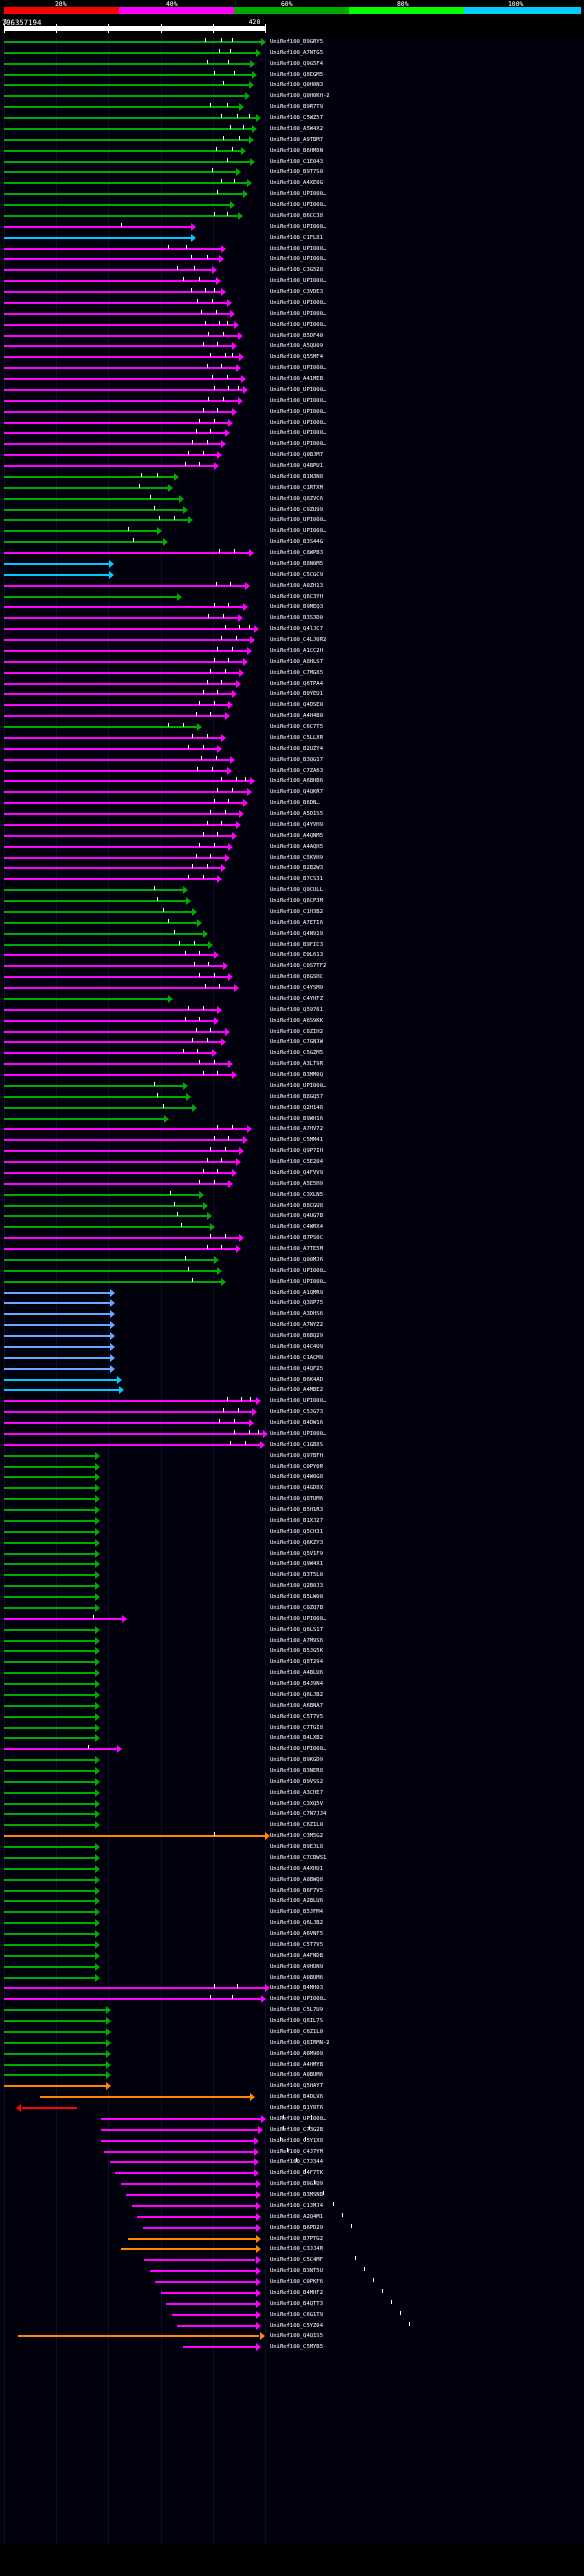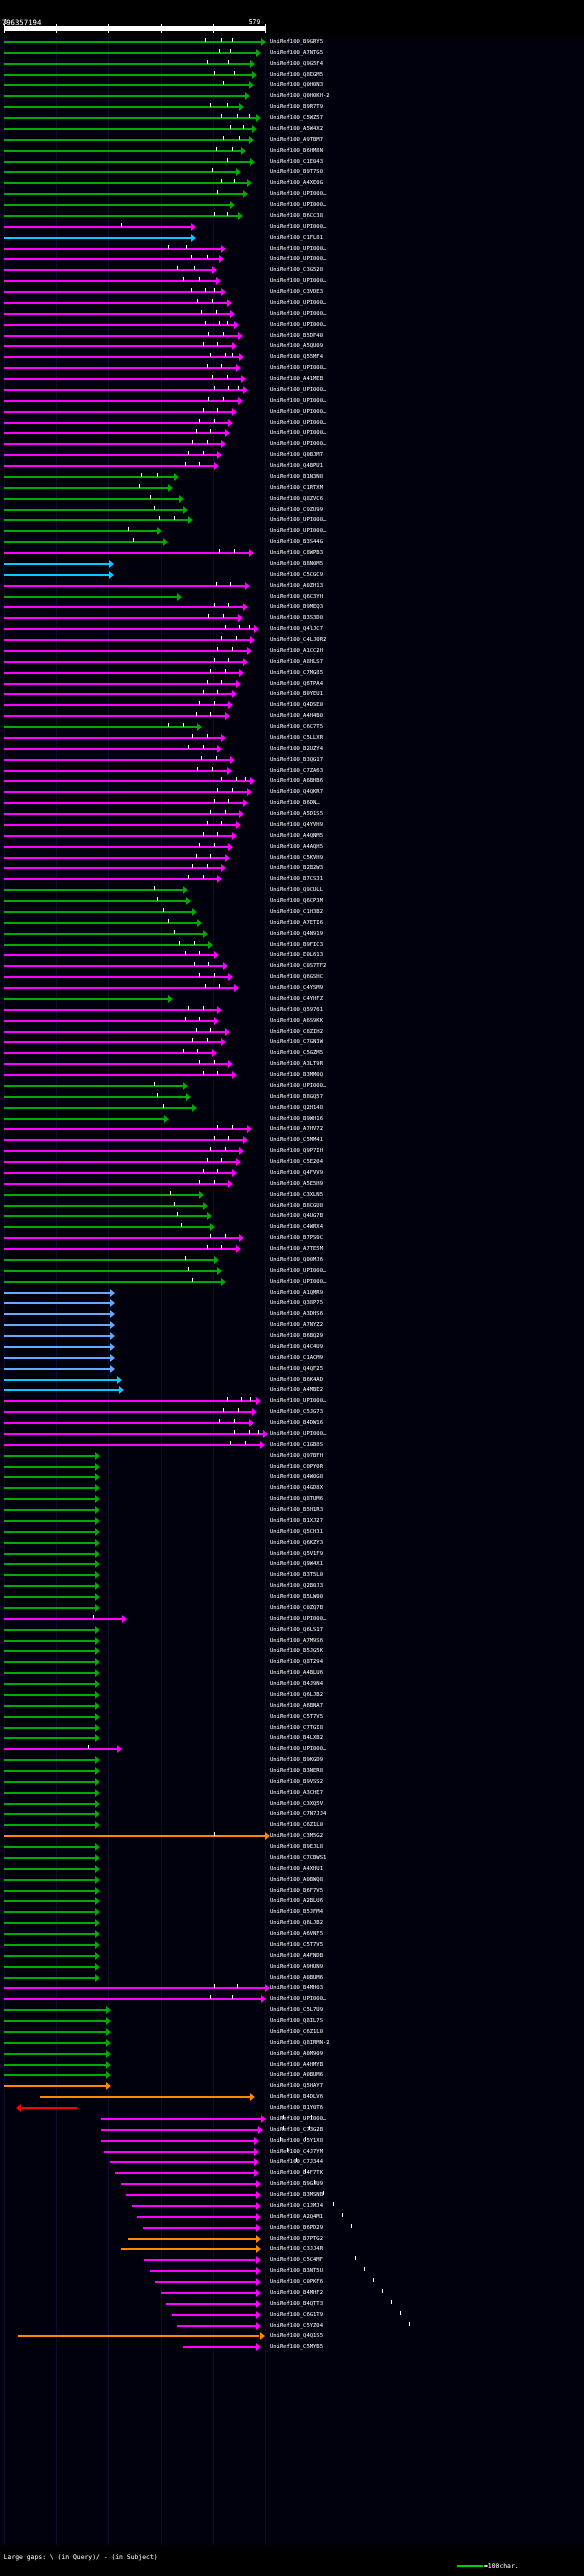--- a/index.html
+++ b/index.html
@@ -35,25 +35,37 @@
   
   #footer{position:absolute;left:0;top:2549px;width:585px;height:26.5px;background:#000;}
   .foot-txt{position:absolute;font-size:6.4px;color:#fff;}
   .foot-line{position:absolute;height:1.8px;}
 </style>
 </head>
 <body>
 
 <div id="wrap">
 
+  <div id="legend">
+      <div class="legend-seg" style="left: 3.7px; width: 115px; background: rgb(255, 0, 0);"></div>
+      <div class="legend-seg" style="left: 119px; width: 115px; background: rgb(255, 0, 255);"></div>
+      <div class="legend-seg" style="left: 234px; width: 115px; background: rgb(0, 170, 0);"></div>
+      <div class="legend-seg" style="left: 349px; width: 115px; background: rgb(0, 255, 0);"></div>
+      <div class="legend-seg" style="left: 464px; width: 117px; background: rgb(0, 204, 255);"></div>
+      <div class="legend-lbl" style="left: 55px;">20%</div>
+      <div class="legend-lbl" style="left: 166px;">40%</div>
+      <div class="legend-lbl" style="left: 281px;">60%</div>
+      <div class="legend-lbl" style="left: 397px;">80%</div>
+      <div class="legend-lbl" style="left: 508px;">100%</div>
+    </div>
 
   <div id="ruler">
     <div class="bar"></div>
     <div class="endlbl" style="left:0px;">1</div>
-    <div class="endlbl" style="left:245px;">579</div>
+    <div class="endlbl" style="left:245px;">420</div>
   <div class="tick" style="left: 0px;"></div>
       <div class="tick" style="left: 52px;"></div>
       <div class="tick" style="left: 104px;"></div>
       <div class="tick" style="left: 157px;"></div>
       <div class="tick" style="left: 209px;"></div>
       <div class="tick" style="left: 261px;"></div>
     </div>
   <div id="qname">796357194</div>
 
   <div id="plot">
@@ -1364,20 +1376,15 @@
           <div class="lbl">UniRef100_Q4Q1S5</div>
         </div>
         <div class="row" style="top: 2305px; width: 585px;">
           <div class="hit" style="left: 183px; width: 73px; background: rgb(255, 0, 255);"></div>
           <div class="arrow r" style="left: 256px; border-left-color: rgb(255, 0, 255);"></div>
           <div class="lbl">UniRef100_C5MYB5</div>
         </div>
       </div>
   </div>
 
-  <div id="footer">
-    <div class="foot-txt" style="left:3.7px;top:3.7px;">Large gaps: \ (in Query)/ - (in Subject)</div>
-    <div class="foot-line" style="left:457px;top:16.4px;width:25.6px;background:#00cc00;"></div>
-    <div class="foot-txt" style="left:484px;top:12.8px;">=100char.</div>
-  </div>
 
 </div>
 
 
 </body></html>

